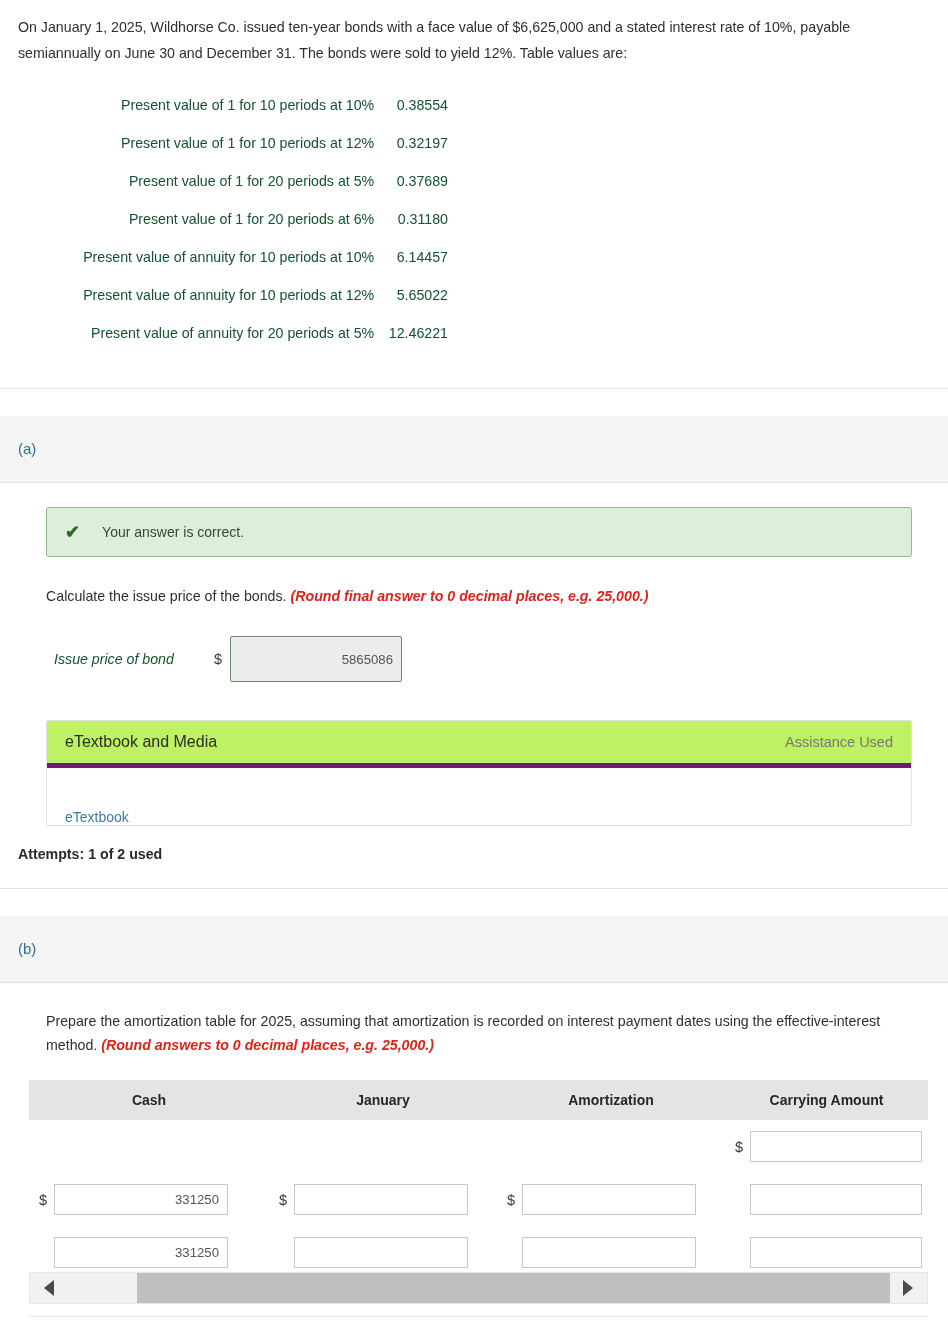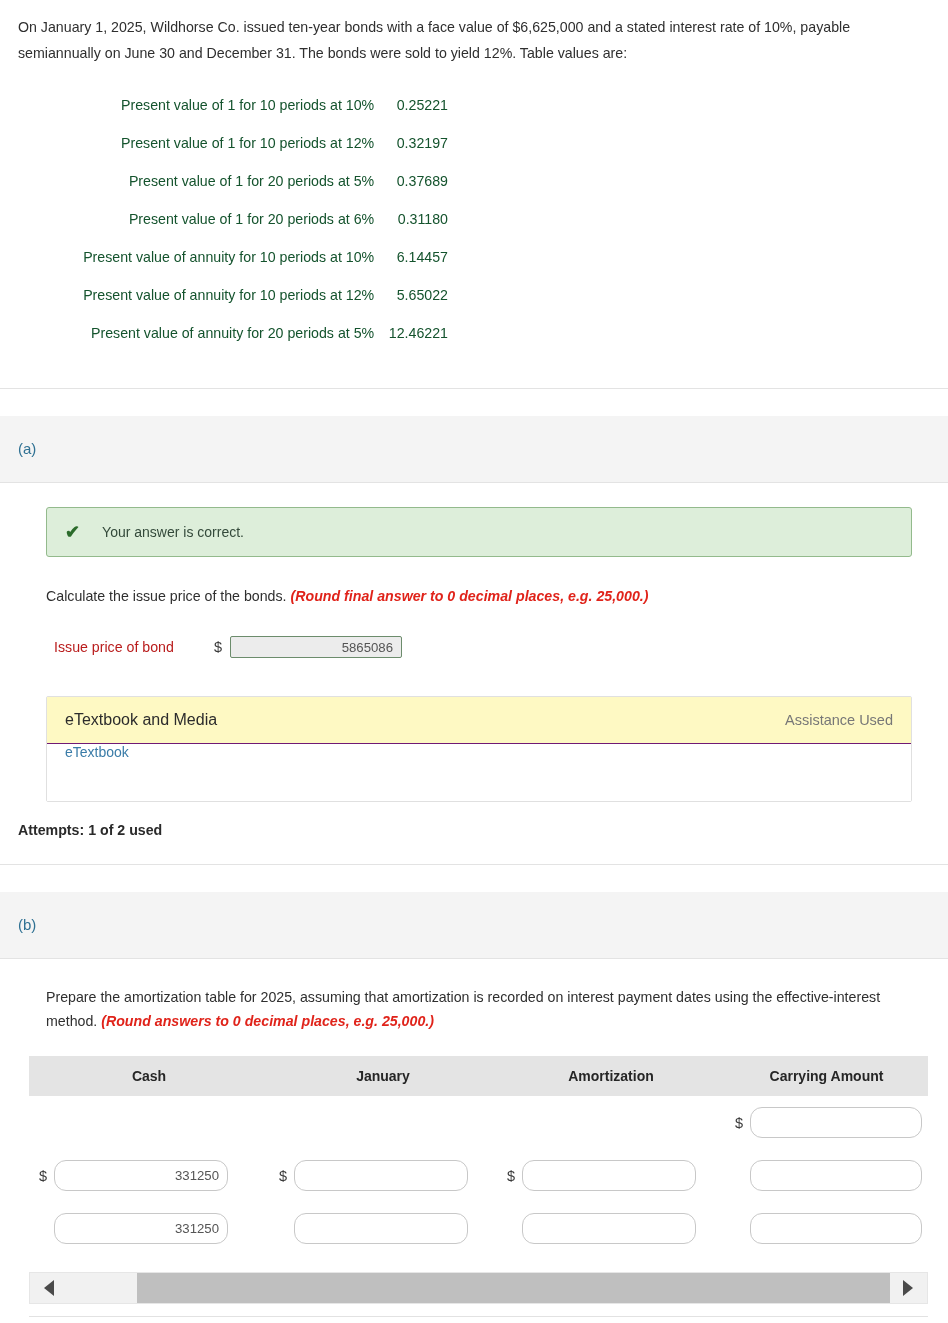--- a/index.html
+++ b/index.html
@@ -104,71 +104,72 @@
   }
 
   
   .issue-row {
     display: flex;
     align-items: center;
     margin: 28px 0 0 36px;
   }
   .issue-label {
     font-size: 14.2px;
-    color: #b91c1c;
+    color: #14532d;
     width: 160px;
+    font-style: italic;
   }
   .dollar-sign {
     font-size: 14.5px;
     color: #3a3a3a;
     width: 16px;
     text-align: left;
   }
   .answer-input {
     width: 172px;
-    height: 22px;
+    height: 46px;
     border: 1px solid #6c8c6c;
     background: #ececec;
     font-family: "Liberation Sans", sans-serif;
     font-size: 13.2px;
     color: #555555;
     text-align: right;
     padding: 0 8px;
     border-radius: 2px;
     outline: none;
   }
 
   
   .etext-panel {
     margin: 38px 18px 0 28px;
     border: 1px solid #e0e0e0;
     border-radius: 2px;
   }
   .etext-header {
-    background: #fef9c3;
-    border-bottom: 1px solid #701a75;
+    background: #bef264;
+    border-bottom: 5px solid #701a75;
     height: 47px;
     display: flex;
     align-items: center;
     justify-content: space-between;
     padding: 0 18px 0 18px;
   }
   .etext-title {
     font-size: 16px;
     color: #2c2c2c;
   }
   .assistance-used {
     font-size: 14.5px;
     color: #777777;
   }
   .etext-body {
     background: #ffffff;
     height: 57px;
     display: flex;
-    align-items: flex-start;
+    align-items: flex-end;
     padding-left: 18px;
   }
   .etext-link {
     font-size: 14px;
     color: #3a7ca8;
     text-decoration: none;
     cursor: pointer;
   }
 
   
@@ -223,21 +224,21 @@
   .cell .dsign.blank { color: transparent; }
   .tinput {
     height: 31px;
     border: 1px solid #c8c8c8;
     background: #ffffff;
     font-family: "Liberation Sans", sans-serif;
     font-size: 13.2px;
     color: #555555;
     text-align: right;
     padding: 0 8px;
-    border-radius: 12px;
+    border-radius: 0;
     outline: none;
   }
   .cell-cash    { width: 240px; }
   .cell-expense { width: 228px; }
   .cell-amort   { width: 228px; }
   .cell-carry   { width: 203px; }
   .cell-cash .tinput    { width: 174px; }
   .cell-expense .tinput { width: 174px; }
   .cell-amort .tinput   { width: 174px; }
   .cell-carry .tinput   { width: 172px; }
@@ -303,21 +304,21 @@
 <body>
 
 <div class="problem-stem">
   <span>On January 1, 2025, Wildhorse Co. issued ten-year bonds with a face value of $6,625,000 and a stated interest rate of 10%, payable semiannually on June 30 and December 31. The bonds were sold to yield 12%. Table values are:</span>
 </div>
 
 <table class="pv-table">
   <tbody>
     <tr>
       <td class="pv-label">Present value of 1 for 10 periods at 10%</td>
-      <td class="pv-value">0.25221</td>
+      <td class="pv-value">0.38554</td>
     </tr>
     <tr>
       <td class="pv-label">Present value of 1 for 10 periods at 12%</td>
       <td class="pv-value">0.32197</td>
     </tr>
     <tr>
       <td class="pv-label">Present value of 1 for 20 periods at 5%</td>
       <td class="pv-value">0.37689</td>
     </tr>
     <tr>

